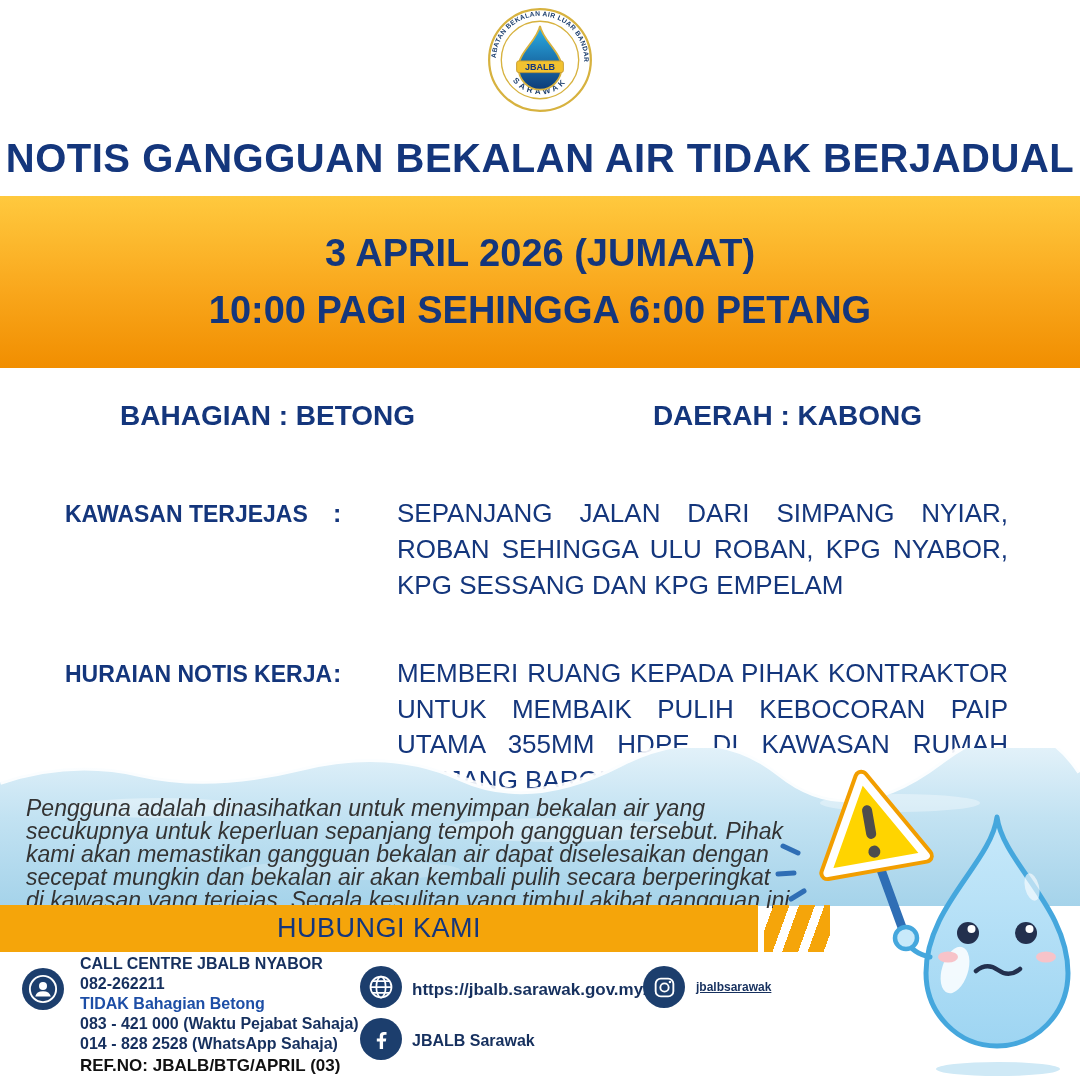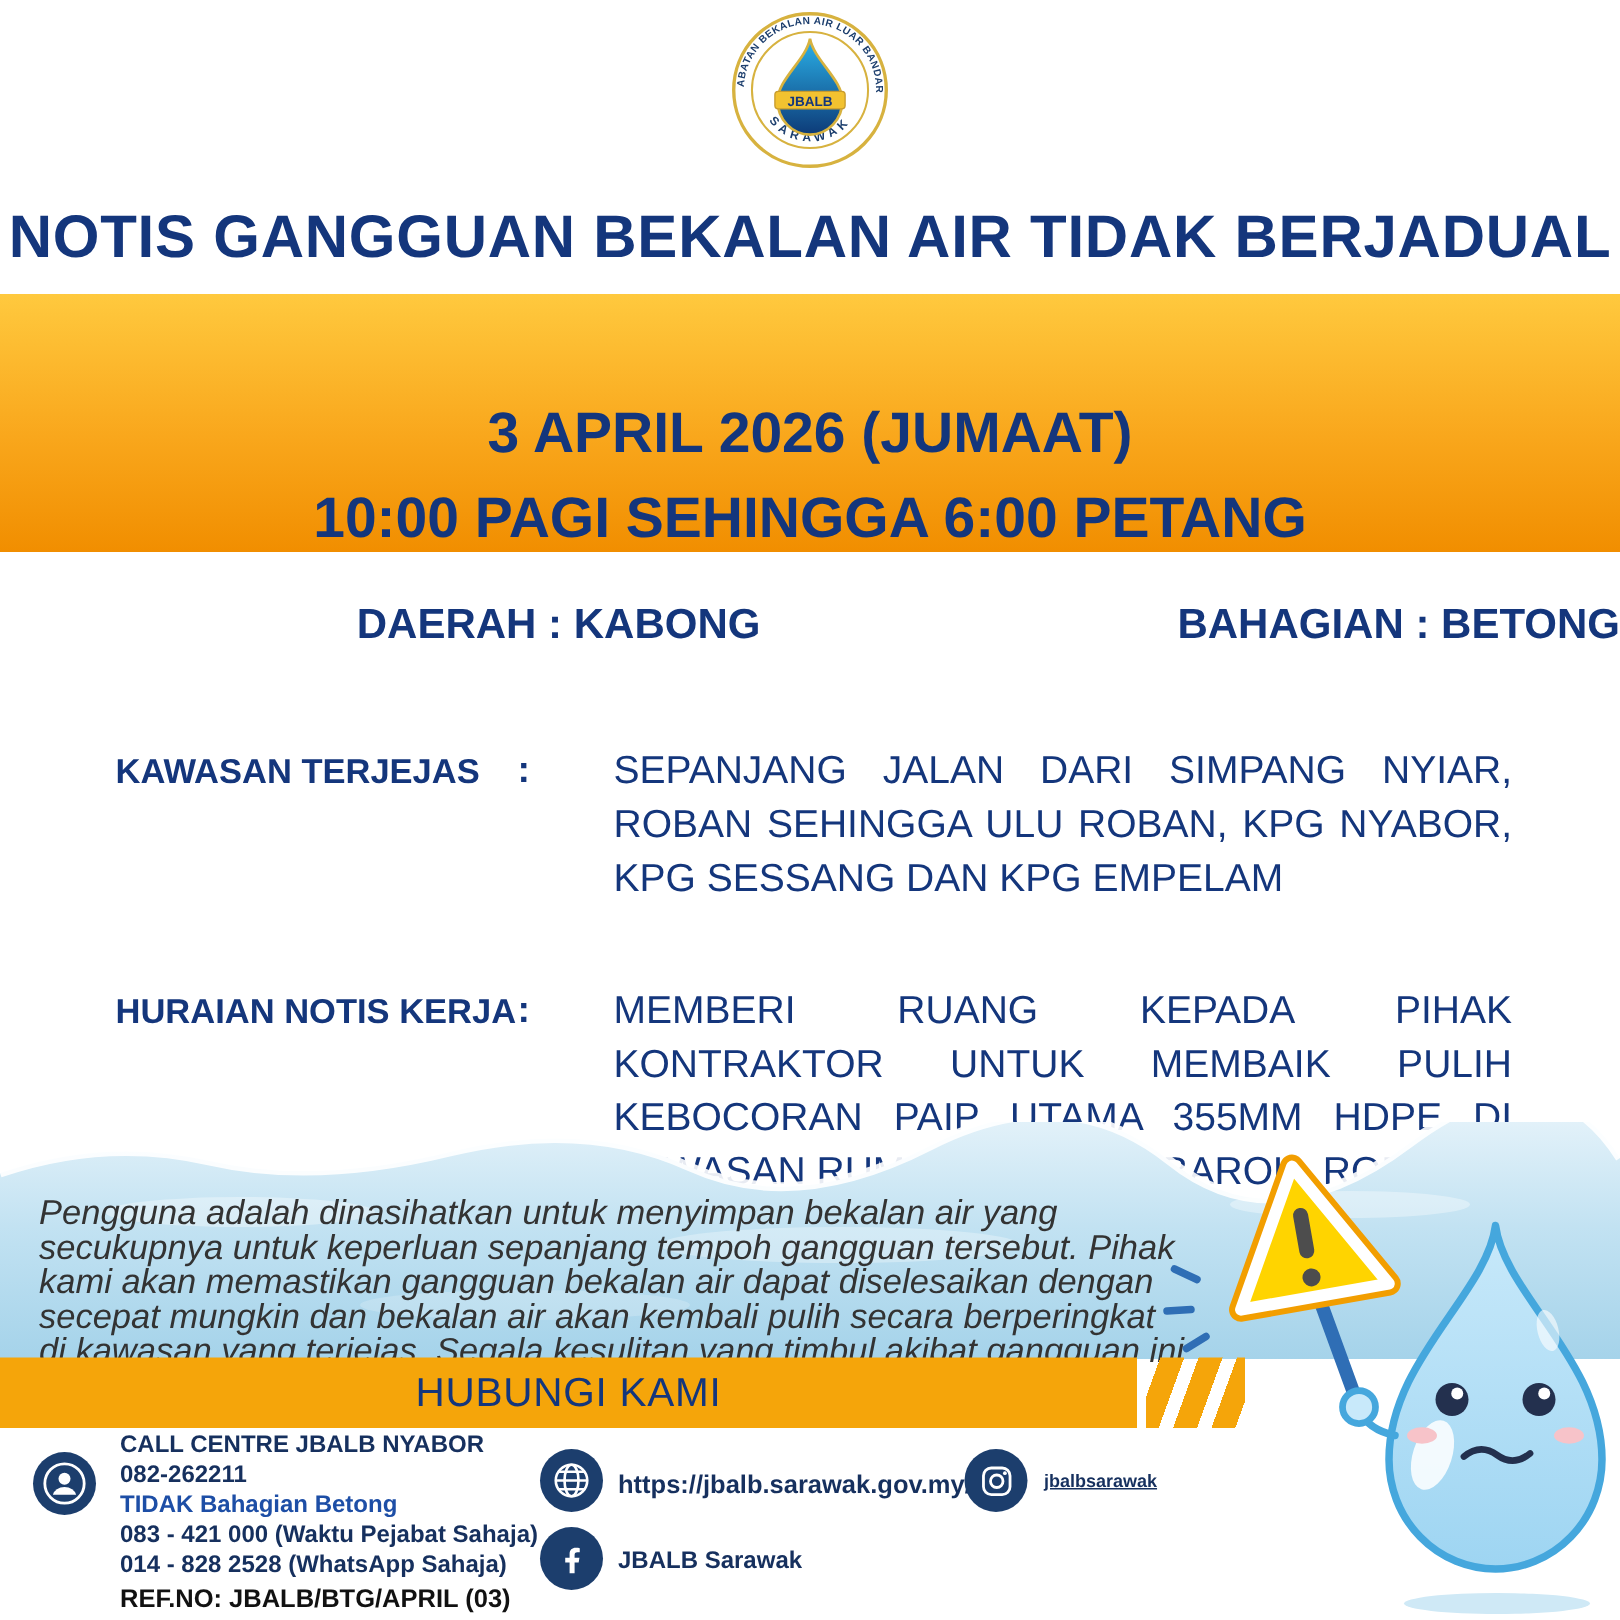--- a/index.html
+++ b/index.html
@@ -6,30 +6,30 @@
   html,body { background:#ffffff; font-family:"Liberation Sans", sans-serif; }
   .poster{ position:relative; width:1080px; height:1080px; margin:0 auto; background:#fff; overflow:hidden; }
 
   .logo{ position:absolute; top:6px; left:50%; transform:translateX(-50%); }
 
   .title{ position:absolute; top:136px; left:0; width:100%; text-align:center;
           font-size:40px; font-weight:bold; color:var(--navy,#14367C); letter-spacing:.5px; }
 
   .banner{ position:absolute; top:196px; left:0; width:1080px; height:172px;
            background:linear-gradient(180deg,var(--banner-top,#FFC93E) 0%, #F9A71C 55%, var(--banner-bottom,#F18E00) 100%);
-           display:flex; flex-direction:column; align-items:center; justify-content:flex-end; gap:14px; }
+           display:flex; flex-direction:column; align-items:center; justify-content:center; gap:14px; }
   .banner-line{ font-size:38px; font-weight:bold; color:var(--navy,#14367C); }
 
   .location-row{ position:absolute; top:400px; left:0; width:1080px; display:flex; }
   .loc{ font-size:28px; font-weight:bold; color:var(--navy,#14367C); }
   .loc-left{ margin-left:120px; }
   .loc-right{ margin-left:auto; margin-right:158px; }
 
   .details{ position:absolute; top:496px; left:65px; right:72px; }
-  .detail-row{ display:grid; grid-template-columns:268px 64px 1fr;margin-left:12px; }
+  .detail-row{ display:grid; grid-template-columns:268px 64px 1fr; }
   .detail-row + .detail-row{ margin-top:52px; }
   .detail-label{ font-size:23px; font-weight:bold; color:var(--navy,#14367C); padding-top:5px; }
   .detail-sep{ font-size:25px; font-weight:bold; color:var(--navy,#14367C); padding-top:3px; }
   .detail-value{ font-size:26px; font-weight:normal; color:var(--navy,#14367C);
                  text-align:justify; line-height:1.38; }
 
   .water-band{ position:absolute; top:748px; left:0; width:1080px; height:158px; z-index:1; }
   .water-band svg{ display:block; width:100%; height:100%; }
 
   .disclaimer{ position:absolute; top:797px; left:26px; width:766px; z-index:2;
@@ -90,22 +90,22 @@
   </svg>
 
   <div class="title">NOTIS GANGGUAN BEKALAN AIR TIDAK BERJADUAL</div>
 
   <div class="banner">
     <div class="banner-line">3 APRIL 2026 (JUMAAT)</div>
     <div class="banner-line">10:00 PAGI SEHINGGA 6:00 PETANG</div>
   </div>
 
   <div class="location-row">
+    <div class="loc loc-left">BAHAGIAN : BETONG</div>
     <div class="loc loc-right">DAERAH : KABONG</div>
-    <div class="loc loc-left">BAHAGIAN : BETONG</div>
   </div>
 
   <div class="details">
     <div class="detail-row">
       <div class="detail-label">KAWASAN TERJEJAS</div>
       <div class="detail-sep">:</div>
       <div class="detail-value">SEPANJANG JALAN DARI SIMPANG NYIAR, ROBAN SEHINGGA ULU ROBAN, KPG NYABOR, KPG SESSANG DAN KPG EMPELAM</div>
     </div>
     <div class="detail-row">
       <div class="detail-label">HURAIAN NOTIS KERJA</div>

